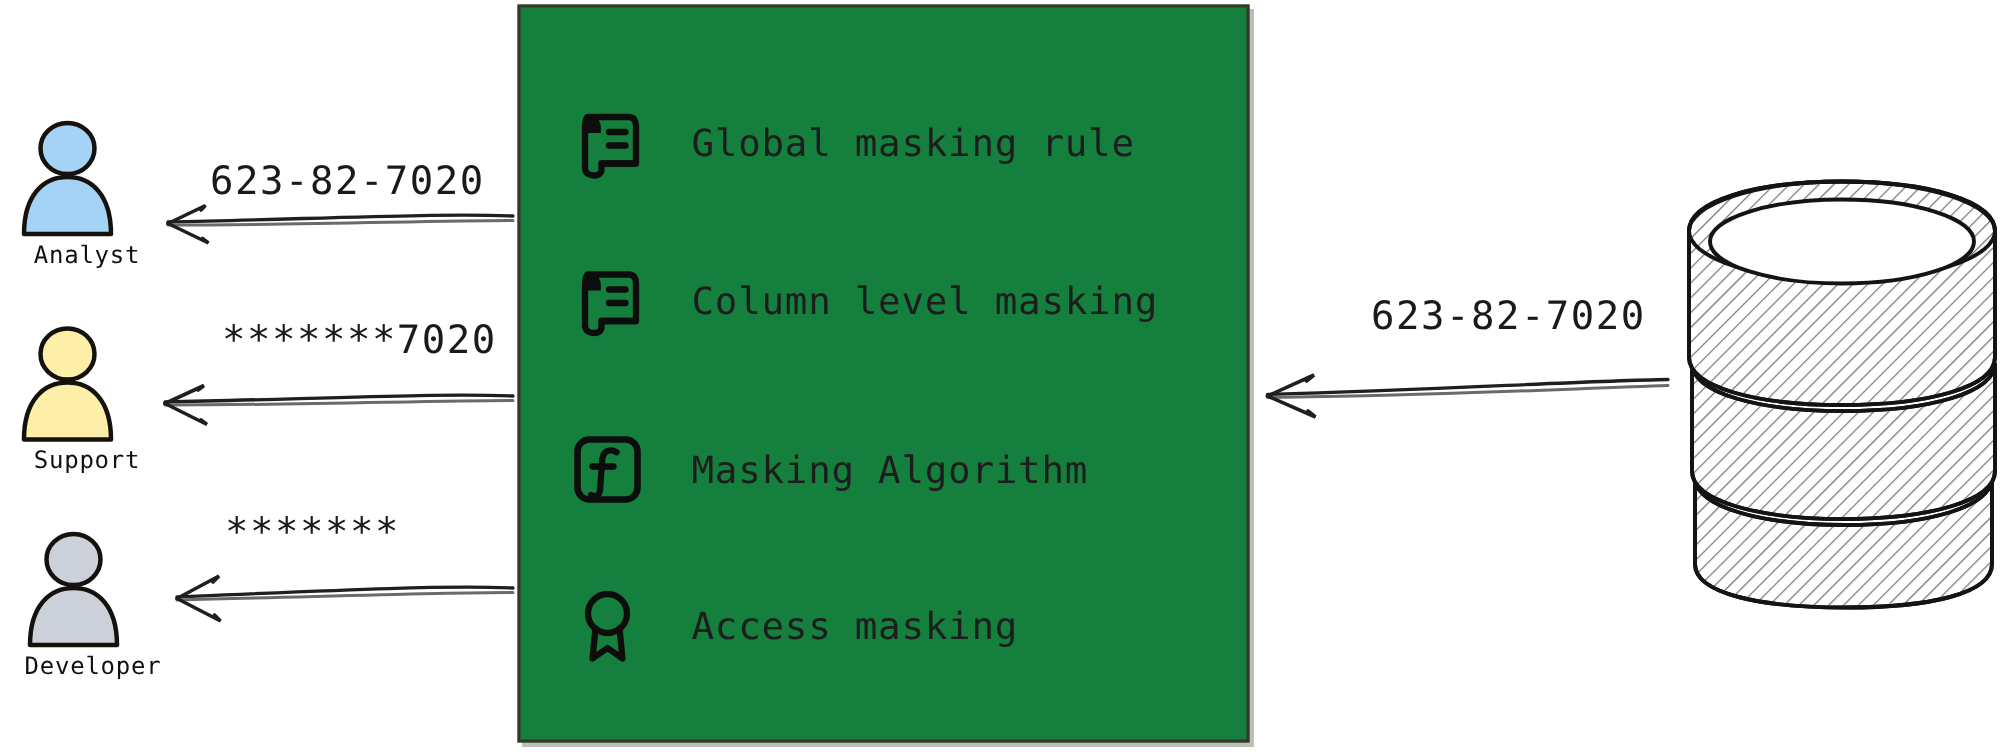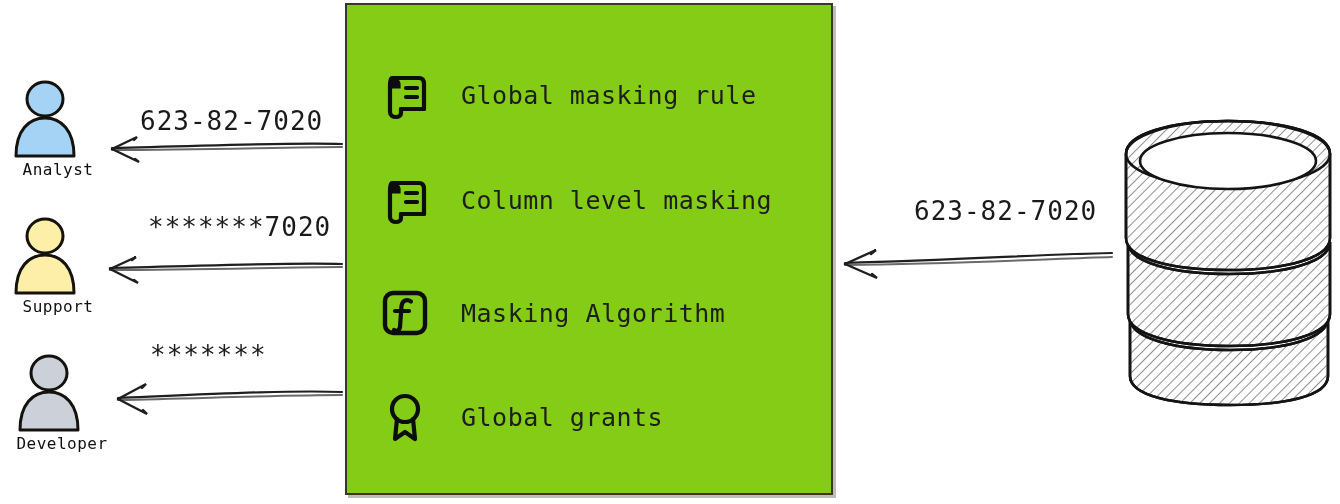--- a/index.html
+++ b/index.html
@@ -61,21 +61,21 @@
     font-family: "DejaVu Sans Mono", "Liberation Mono", monospace;
   }
 
   
   #policy-card {
     position: absolute;
     left: 345px;
     top: 3px;
     width: 488px;
     height: 492px;
-    background: #84cc16;
+    background: #15803d;
     border: 2px solid #3a3528;
     box-sizing: border-box;
     box-shadow: 3px 3px 0 0 rgba(40,36,20,0.30);
   }
   .policy-item {
     position: absolute;
     left: 32px;
     display: flex;
     align-items: center;
     width: 440px;
@@ -201,21 +201,21 @@
         <path d="M22,40 L45,40" stroke="#0d0d0d" stroke-width="4.2" stroke-linecap="round"></path>
       </svg>
       <span class="p-text">Column level masking</span>
     </div>
 
     <div class="policy-item" style="top:382px;">
       <svg class="p-icon" viewBox="0 0 52 52">
         <circle cx="26" cy="18" r="13" fill="none" stroke="#0d0d0d" stroke-width="4.2"></circle>
         <path d="M18,28 L16,48 L26,41 L36,48 L34,28" fill="none" stroke="#0d0d0d" stroke-width="4.2" stroke-linejoin="round" stroke-linecap="round"></path>
       </svg>
-      <span class="p-text">Global grants</span>
+      <span class="p-text">Access masking</span>
     </div>
   </div>
 
   <svg id="database" viewBox="0 0 222 290">
     <defs>
       <pattern id="hatch" width="7" height="7" patternTransform="rotate(45)" patternUnits="userSpaceOnUse">
         <line x1="0" y1="0" x2="0" y2="7" stroke="#5a5a5a" stroke-width="1.6"></line>
       </pattern>
       <clipPath id="clipTop">
         <path d="M8,36 C8,16 52,3 110,3 C168,3 212,16 212,36 L212,120 C212,140 168,152 110,152 C52,152 8,140 8,120 Z"></path>

